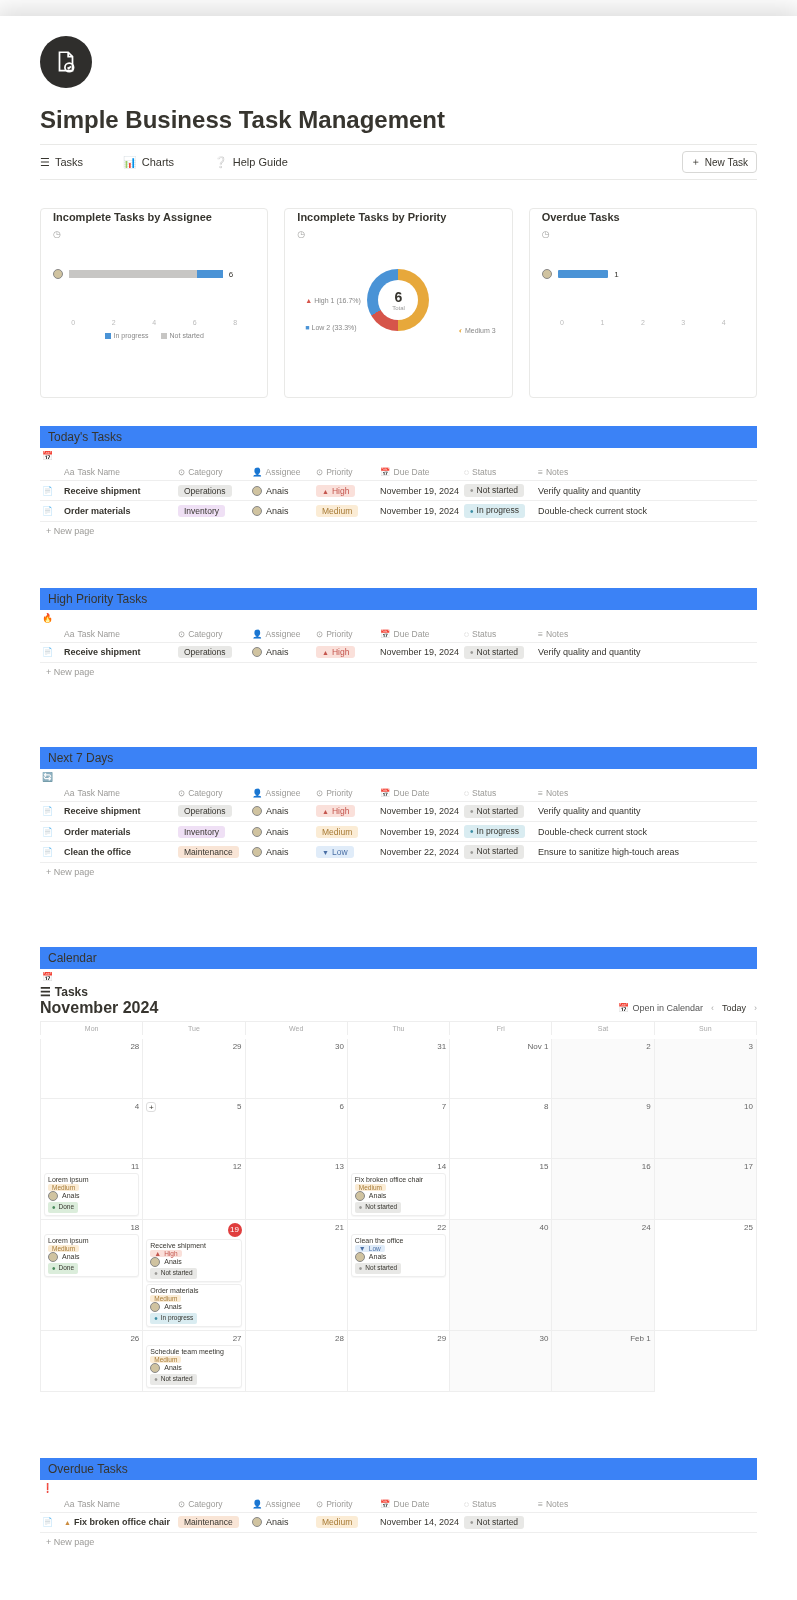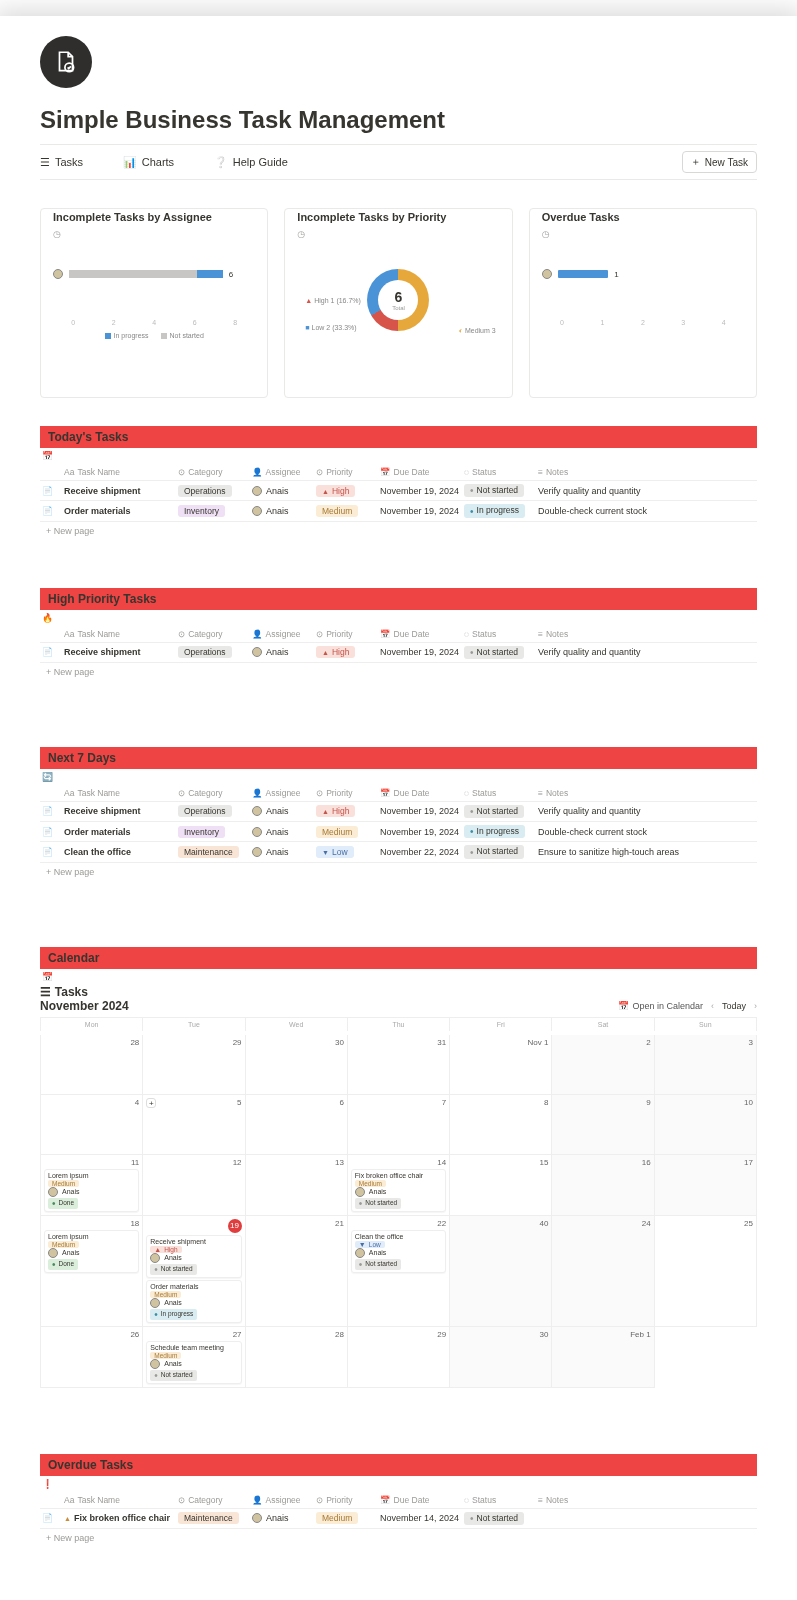--- a/index.html
+++ b/index.html
@@ -9,21 +9,21 @@
   .logo { width: 52px; height: 52px; border-radius: 50%; background: #2f2e2c; display: flex; align-items: center; justify-content: center; }
   h1 { font-size: 24px; font-weight: 700; margin: 18px 0 10px; }
   .topnav { display: flex; align-items: center; border-top: 1px solid #e9e9e7; border-bottom: 1px solid #e9e9e7; padding: 6px 0; font-size: 11px; gap: 40px; }
   .topnav .navitem { display: flex; align-items: center; gap: 5px; cursor: pointer; }
   .spacer { flex: 1; }
   .newtask { border: 1px solid #d8d8d6; border-radius: 4px; padding: 3px 8px; font-size: 10px; display: flex; align-items: center; gap: 4px; cursor: pointer; }
   .cards { display: flex; gap: 16px; margin: 28px 0; }
   .card { flex: 1; border: 1px solid #e9e9e7; border-radius: 4px; padding: 2px 12px 14px; min-height: 190px; position: relative; }
   .card-title { font-size: 11px; font-weight: 600; margin-bottom: 6px; }
   .clock-icon { font-size: 9px; color: #a5a5a3; }
-  .section-header { background: #ef4444; padding: 4px 8px; font-size: 12px; font-weight: 700; margin-top: 12px; }
+  .section-header { background: #3b82f6; padding: 4px 8px; font-size: 12px; font-weight: 400; margin-top: 12px; }
   .table { font-size: 9px; }
   .thead, .trow { display: grid; grid-template-columns: 18px 110px 70px 60px 60px 80px 70px 1fr 12px; align-items: center; border-bottom: 1px solid #eee; padding: 3px 2px; gap: 4px; }
   .thead { color: #9b9a97; font-size: 8.5px; }
   .th { display: flex; align-items: center; gap: 3px; }
   .td { overflow: hidden; white-space: nowrap; text-overflow: ellipsis; }
   .newpage { font-size: 9px; color: #9b9a97; padding: 4px 6px; cursor: pointer; }
   .pill { display: inline-block; padding: 1px 6px; border-radius: 3px; font-size: 8.5px; }
   .pill-operations { background: #e8e8e6; }
   .pill-inventory { background: #efe0f5; }
   .pill-maintenance { background: #f9e5d6; }
@@ -56,21 +56,21 @@
   .donut-wrap { display: flex; align-items: center; justify-content: center; gap: 10px; margin-top: 30px; position: relative; }
   .donut { width: 62px; height: 62px; border-radius: 50%; background: conic-gradient(#e7a83b 0 180deg, #d6544a 180deg 240deg, #4a93d6 240deg 360deg); display: flex; align-items: center; justify-content: center; }
   .donut-hole { width: 40px; height: 40px; border-radius: 50%; background: #fff; display: flex; flex-direction: column; align-items: center; justify-content: center; font-size: 14px; font-weight: 600; }
   .donut-hole small { font-size: 6px; color: #999; font-weight: 400; }
   .donut-label { font-size: 7px; color: #888; }
   .donut-left { position: absolute; left: 8px; top: 28px; text-align: left; }
   .donut-right { position: absolute; right: 4px; top: 58px; }
   .donut-bottom { position: absolute; left: 8px; bottom: 0; }
   .cal-title { font-size: 12px; font-weight: 600; display: flex; align-items: center; gap: 4px; }
   .cal-sub { display: flex; align-items: center; justify-content: space-between; }
-  .cal-month { font-size: 12px; font-weight: 600; text-align: center; }
+  .cal-month { font-size: 16px; font-weight: 600; text-align: center; }
   .cal-controls { display: flex; align-items: center; gap: 8px; font-size: 9px; }
   .open-cal { color: #555; display: flex; align-items: center; gap: 3px; cursor: pointer; }
   .cal-grid { display: grid; grid-template-columns: repeat(7, 1fr); border-top: 1px solid #eee; border-left: 1px solid #eee; margin-top: 4px; }
   .cal-dow { font-size: 7px; color: #aaa; text-align: center; padding: 3px; border-right: 1px solid #eee; }
   .cal-cell { min-height: 60px; border-right: 1px solid #eee; border-bottom: 1px solid #eee; padding: 3px; font-size: 8px; position: relative; }
   .cal-cell.weekend { background: #fafafa; }
   .cal-daynum { text-align: right; font-size: 8px; color: #666; }
   .cal-daynum.red { background: #e03e3e; color: #fff; border-radius: 50%; width: 14px; height: 14px; display: inline-flex; align-items: center; justify-content: center; float: right; }
   .cal-event { border: 1px solid #eee; border-radius: 3px; background: #fff; padding: 2px 3px; margin-top: 2px; font-size: 7px; box-shadow: 0 1px 1px rgba(0,0,0,0.04); }
   .cal-event .ev-title { font-weight: 500; }

